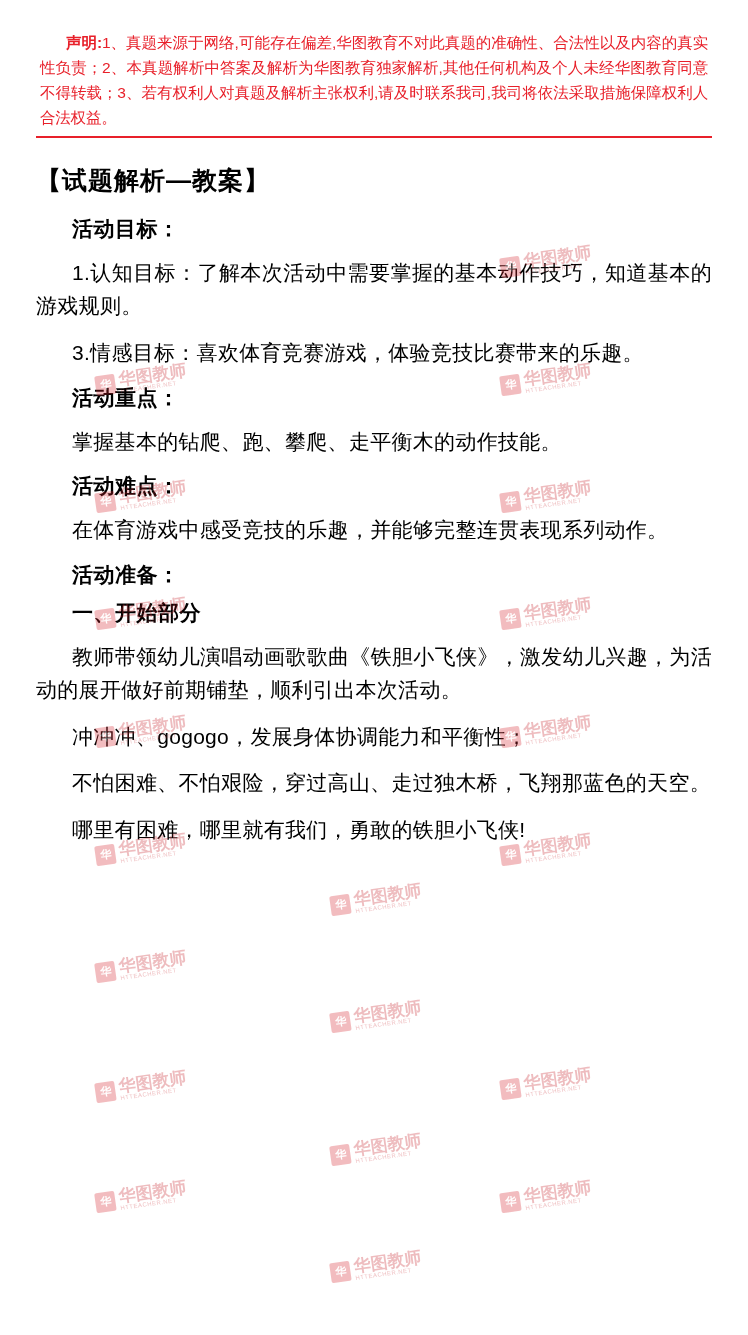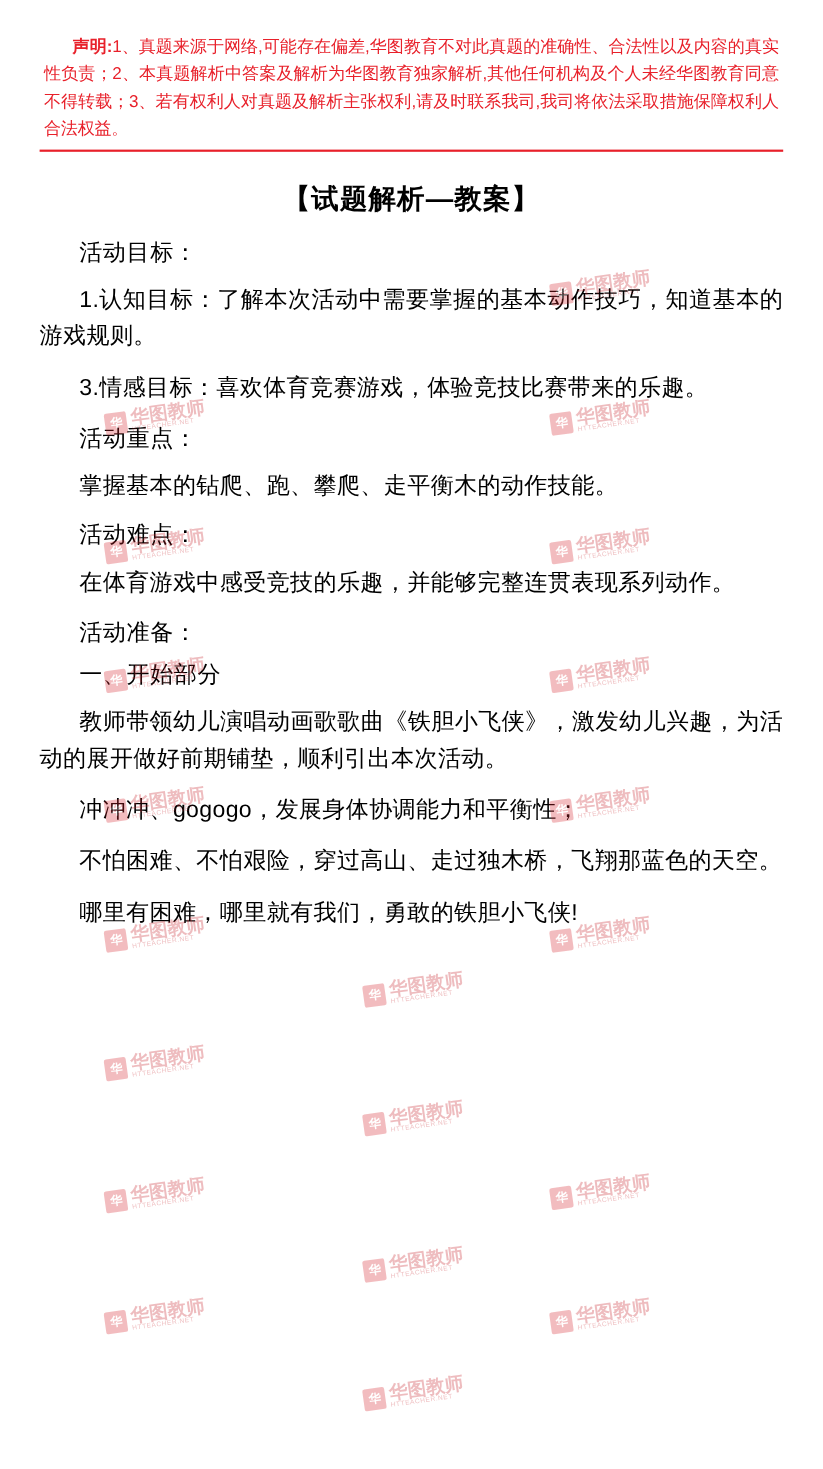--- a/index.html
+++ b/index.html
@@ -36,30 +36,29 @@
     border-bottom: 2px solid #e8202a;
     margin-bottom: 26px;
   }
   .disclaimer .lead {
     font-weight: bold;
     padding-left: 26px;
   }
 
   
   .doc-title {
-    text-align: center;
     font-weight: bold;
     font-size: 25px;
     letter-spacing: 1px;
     margin: 22px 0 18px 0;
   }
 
   
   .sec-head {
-    font-weight: normal;
+    font-weight: bold;
     font-size: 21px;
     margin: 10px 0 4px 0;
     text-indent: 36px;
     letter-spacing: 0.5px;
   }
   .para {
     font-size: 21px;
     line-height: 1.56;
     text-indent: 36px;
     margin: 14px 0;

